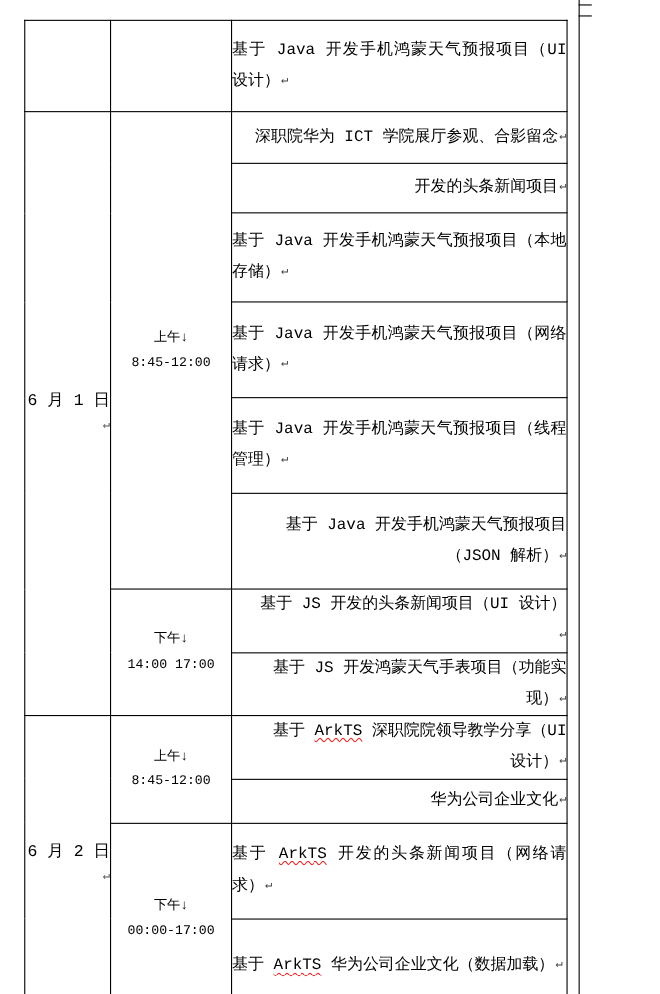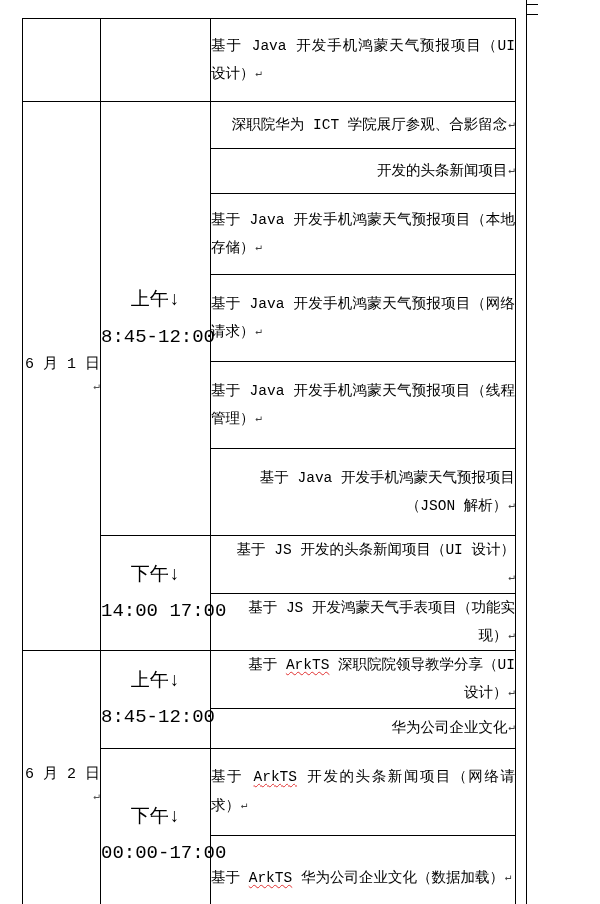--- a/index.html
+++ b/index.html
@@ -39,21 +39,21 @@
   .col-time { width: 110px; }
   .col-task { width: 305px; }
 
   .cell-date {
     text-align: right;
     font-size: 15px;
     line-height: 1.5;
   }
   .cell-time {
     text-align: center;
-    font-size: 19px;
+    font-size: 12px;
     line-height: 1.9;
   }
   .cell-time .tline {
     display: block;
     white-space: nowrap;
   }
   .cell-task {
     font-size: 14.5px;
     line-height: 1.95;
     padding: 5px 8px 5px 10px;

